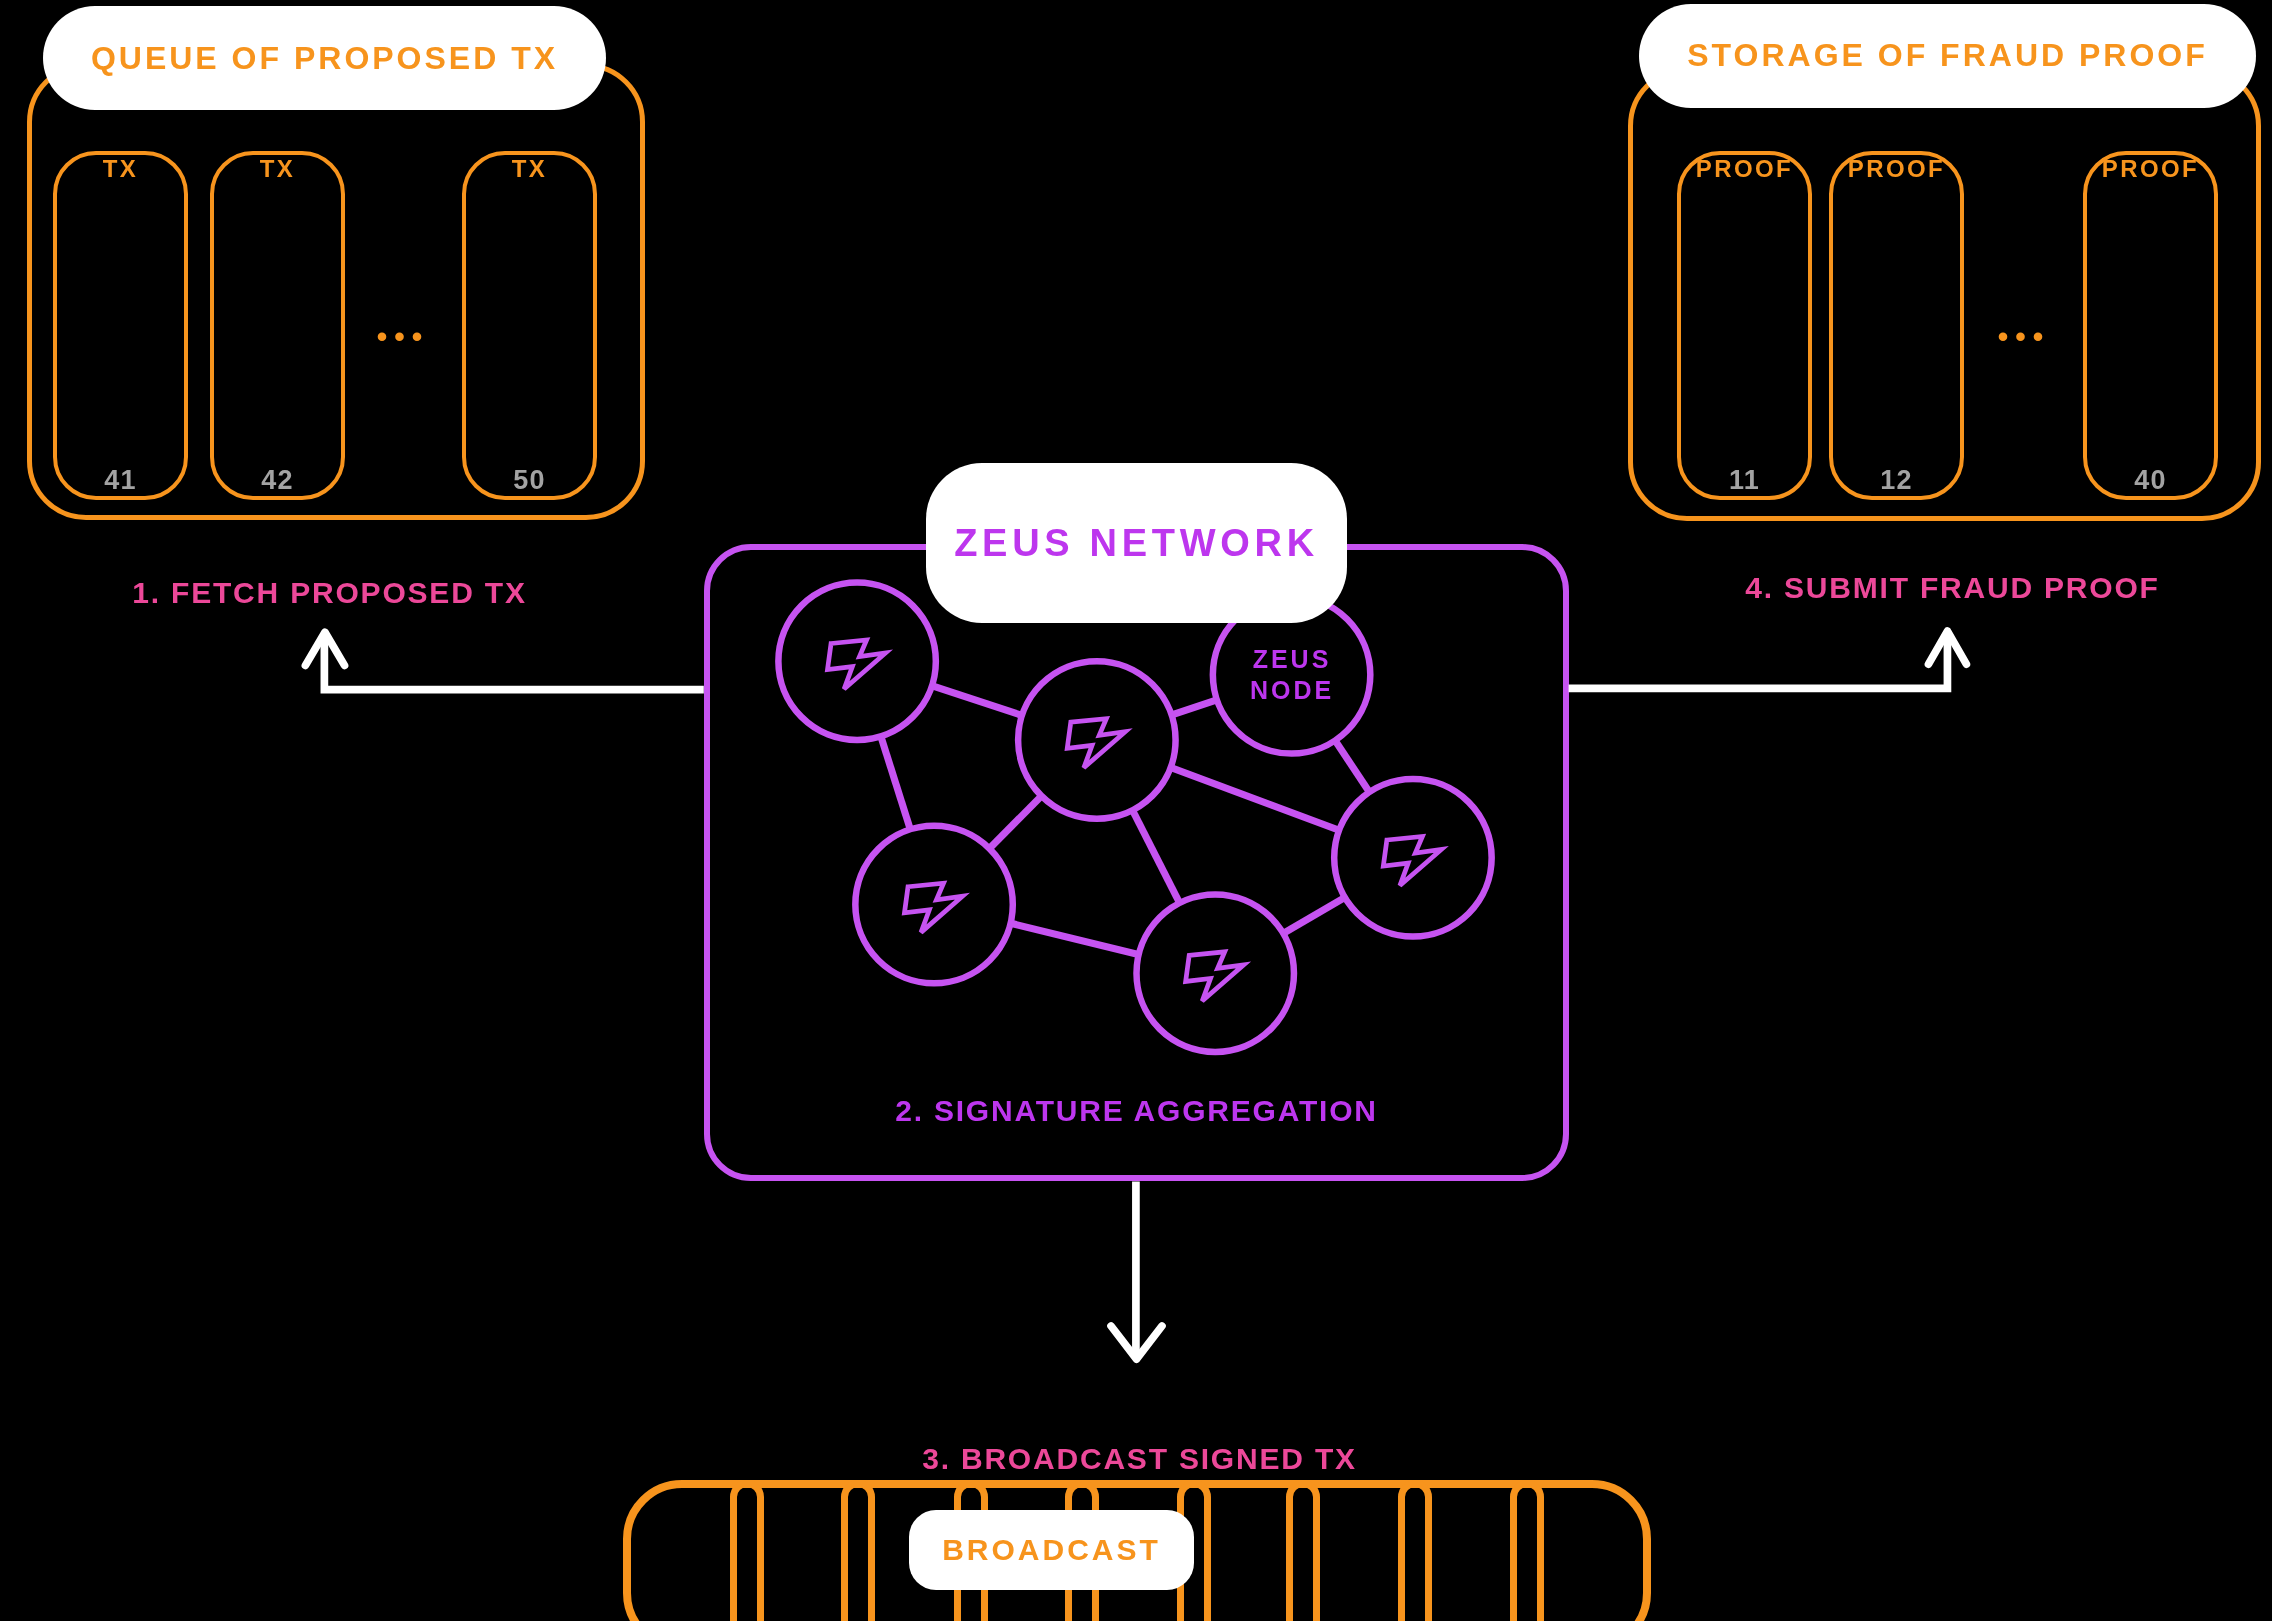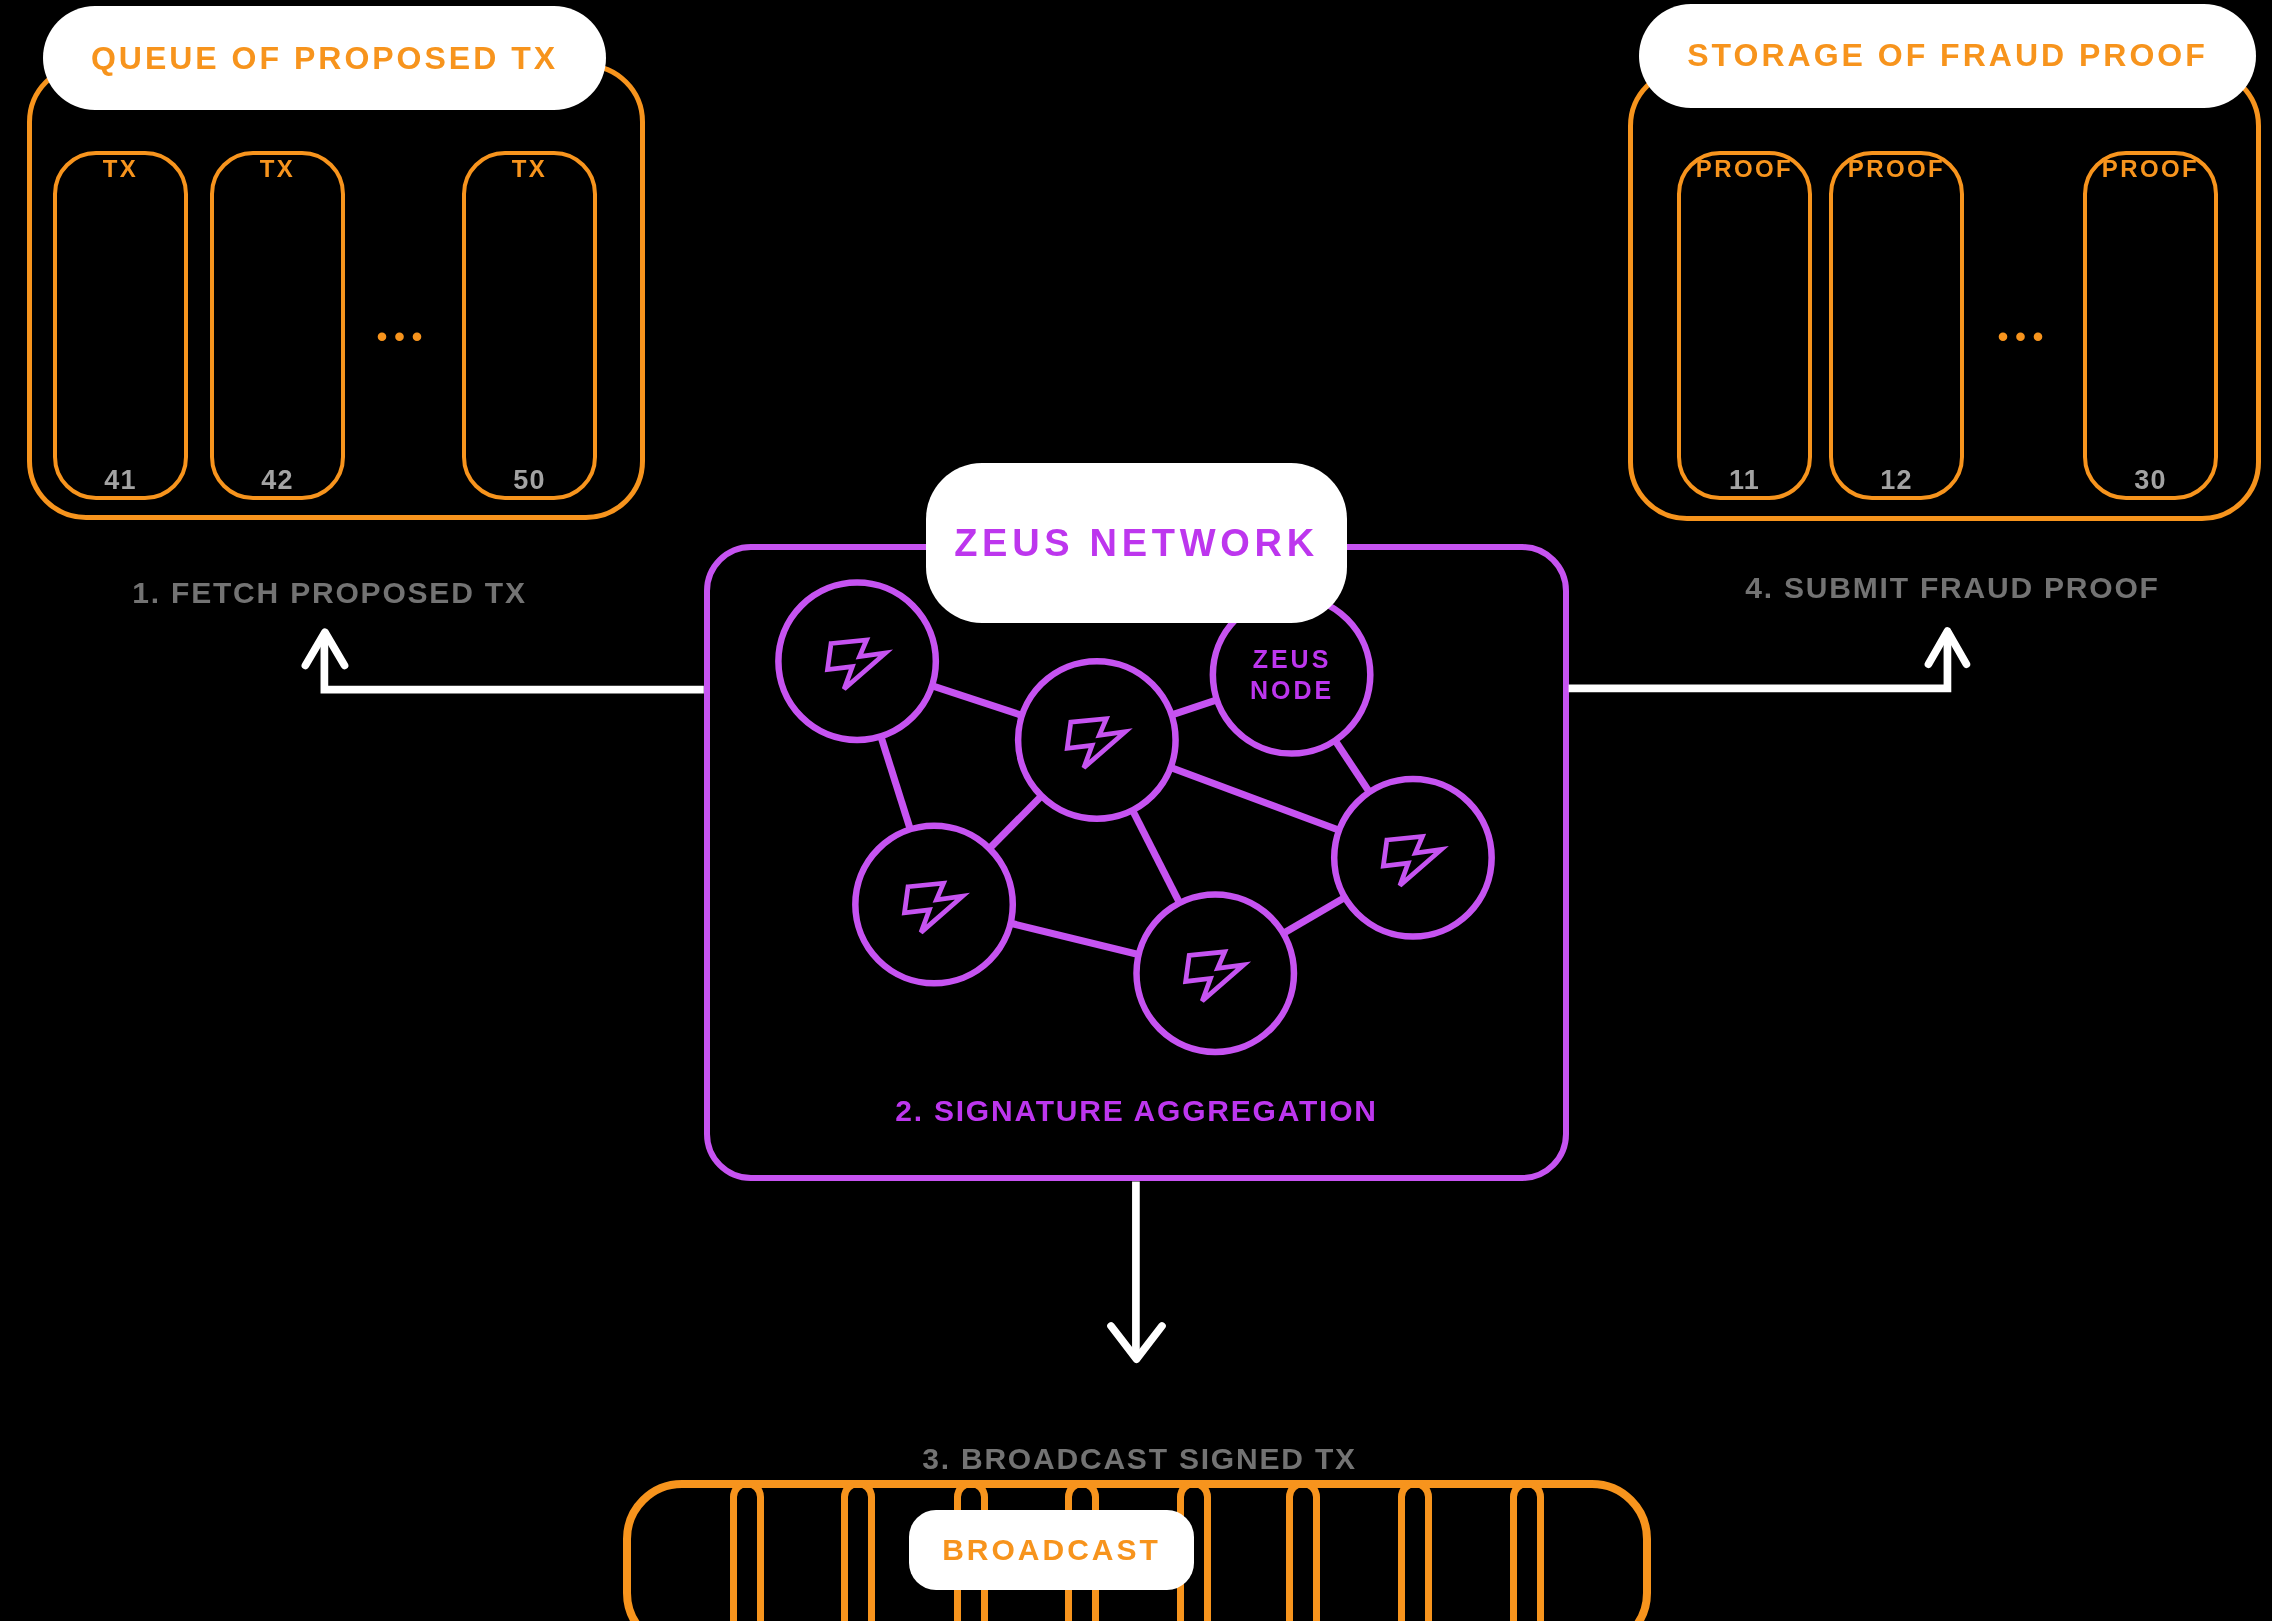--- a/index.html
+++ b/index.html
@@ -16,21 +16,21 @@
   .pill .num{color:#a3a3a3;font-size:27px;letter-spacing:1.2px;}
   .dots{color:#F7941D;font-size:30px;letter-spacing:7px;text-align:center;}
   
   .wlabel{background:#fff;display:flex;align-items:center;justify-content:center;box-sizing:border-box;}
   .wlabel.orange{color:#F7941D;}
   .wlabel.purple{color:#BD36EE;}
   
   .zbox{border:6px solid #C653F1;border-radius:47px;background:transparent;box-sizing:border-box;}
   .zeustext{color:#BD36EE;font-size:25px;letter-spacing:3px;text-align:center;line-height:31px;}
   
-  .step{color:#737373;font-size:30px;letter-spacing:1.8px;text-align:center;white-space:nowrap;}
+  .step{color:#ec4899;font-size:30px;letter-spacing:1.8px;text-align:center;white-space:nowrap;}
   .step.sub{font-size:24px;letter-spacing:1.2px;}
   .step.purpletxt{color:#BD36EE;}
   
   .chainbar{border:8.3px solid #F7941D;border-radius:59px;background:#000;box-sizing:border-box;}
   .capsule{border:7px solid #F7941D;border-radius:24px;background:transparent;box-sizing:border-box;}
   svg{position:absolute;left:0;top:0;}
   .nofit{white-space:nowrap;}
 </style>
 </head>
 <body>
@@ -63,21 +63,21 @@
     <span class="tag">PROOF</span>
     <span class="num">11</span>
   </div>
   <div class="abs pill" style="left:1829px;top:151px;width:135px;height:349px;">
     <span class="tag">PROOF</span>
     <span class="num">12</span>
   </div>
   <div class="abs dots" style="left:1965px;top:320px;width:118px;">•••</div>
   <div class="abs pill" style="left:2083px;top:151px;width:135px;height:349px;">
     <span class="tag">PROOF</span>
-    <span class="num">30</span>
+    <span class="num">40</span>
   </div>
 
   <div class="abs wlabel orange nofit" style="left:1639px;top:3.6px;width:617px;height:104px;border-radius:591px;font-size:32px;letter-spacing:3px;">
     <span>STORAGE OF FRAUD PROOF</span>
   </div>
 
   <div class="abs zbox" style="left:704px;top:544px;width:865px;height:637px;"></div>
 
   <svg width="2273" height="1622" viewBox="0 0 3840 2740">
 

